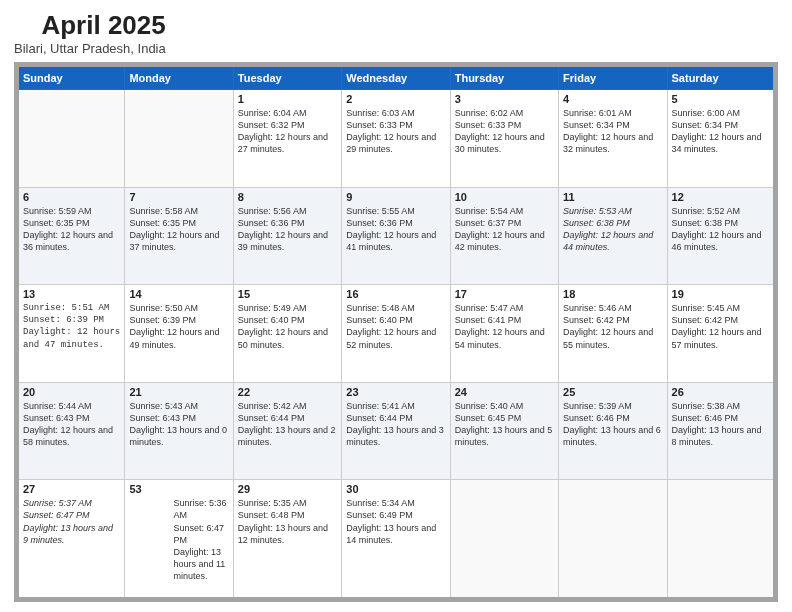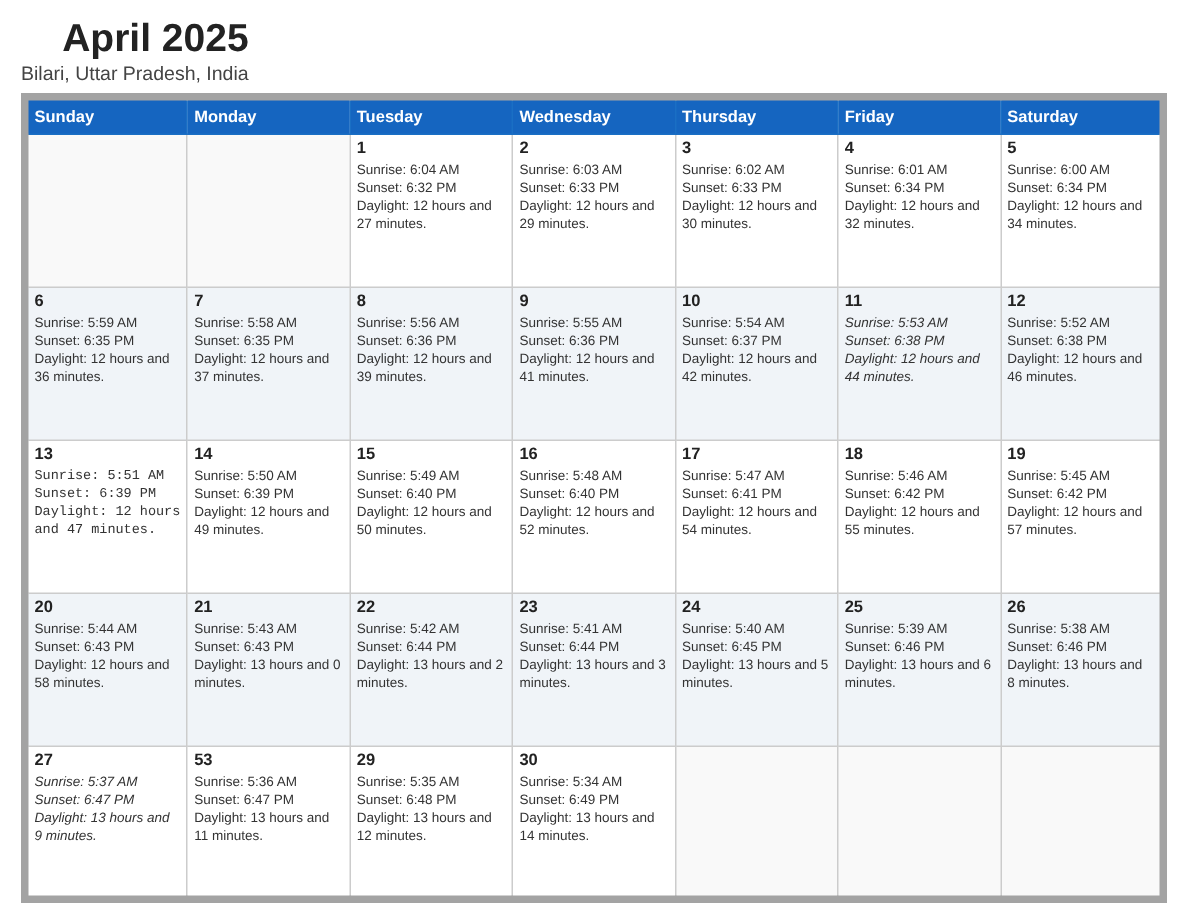--- a/index.html
+++ b/index.html
@@ -287,21 +287,21 @@
         </tr>
         <tr>
           <td>
             <span class="day-num">27</span>
             <div class="day-info" style="white-space: pre-line; font-style: italic;">Sunrise: 5:37 AM
 Sunset: 6:47 PM
 Daylight: 13 hours and 9 minutes.</div>
           </td>
           <td>
             <span class="day-num">53</span>
-            <div class="day-info" style="white-space: pre-line;">Sunrise: 5:36 AM
+            <div class="day-info" style="white-space: pre-line; margin-left: 44px;">Sunrise: 5:36 AM
 Sunset: 6:47 PM
 Daylight: 13 hours and 11 minutes.</div>
           </td>
           <td>
             <span class="day-num">29</span>
             <div class="day-info" style="white-space: pre-line;">Sunrise: 5:35 AM
 Sunset: 6:48 PM
 Daylight: 13 hours and 12 minutes.</div>
           </td>
           <td>

